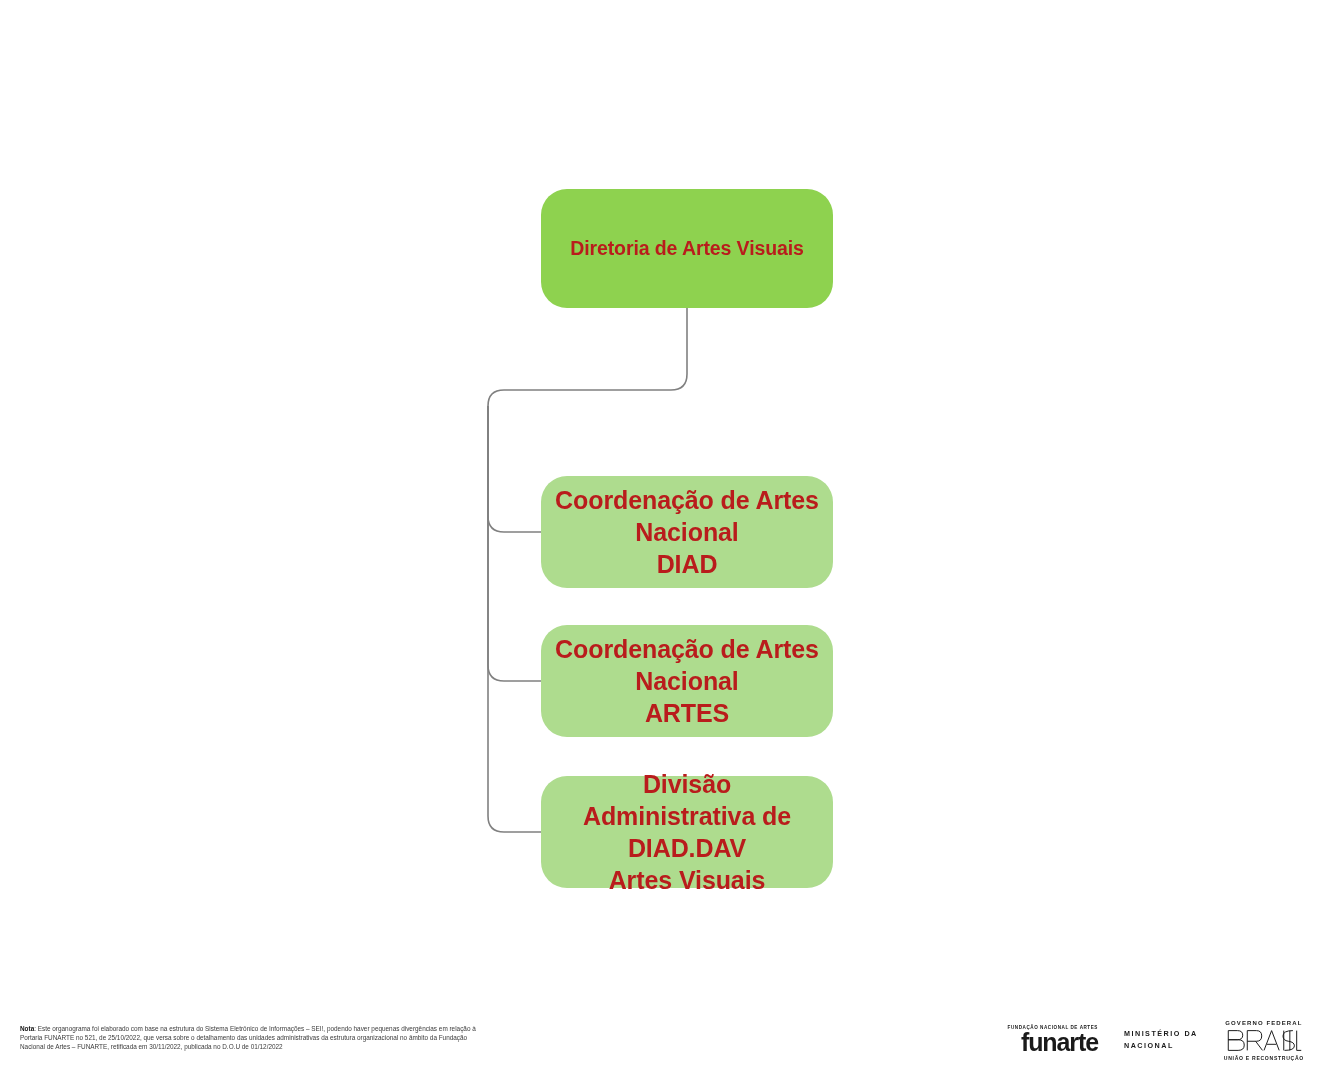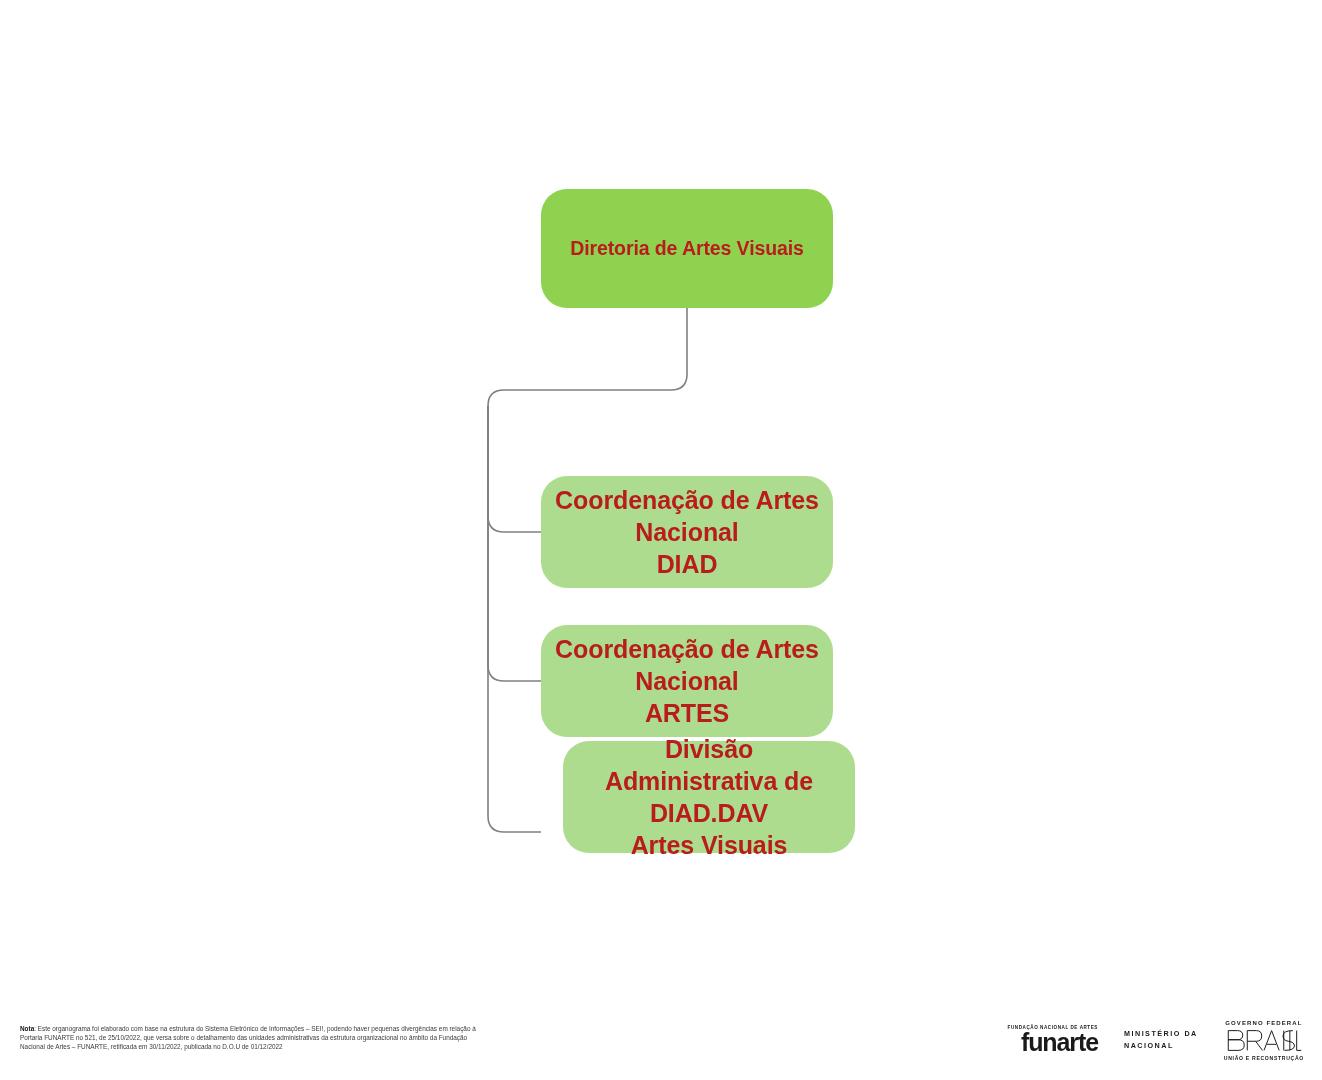--- a/index.html
+++ b/index.html
@@ -59,21 +59,21 @@
   }
   .node-child {
     left: 541px;
     width: 292px;
     height: 112px;
     background: #AEDC8E;
     font-size: 25px;
   }
   .child-1 { top: 476px; }
   .child-2 { top: 625px; }
-  .child-3 { top: 741px; margin-left: 22px; }
+  .child-3 { top: 776px; }
 
   .node-line { display: block; }
 
   
   #footer {
     position: absolute;
     left: 0;
     top: 1000px;
     width: 1322px;
     height: 80px;

